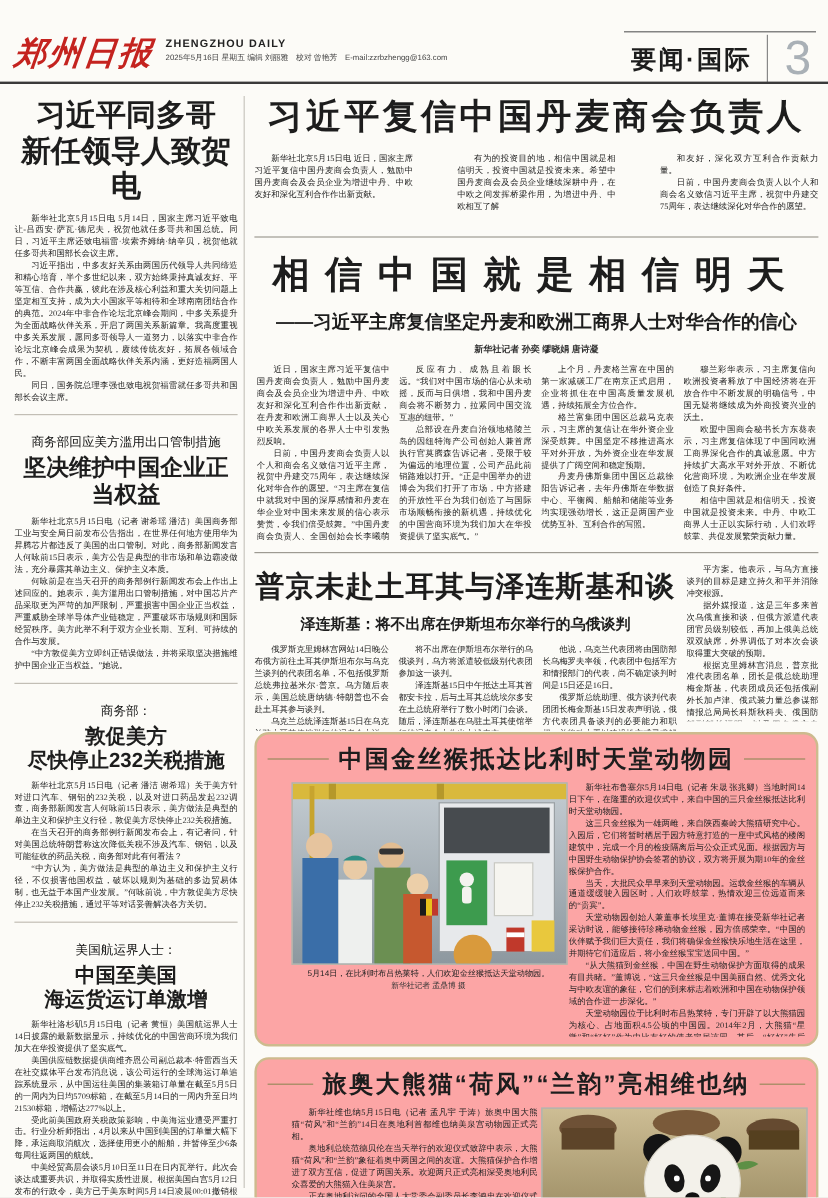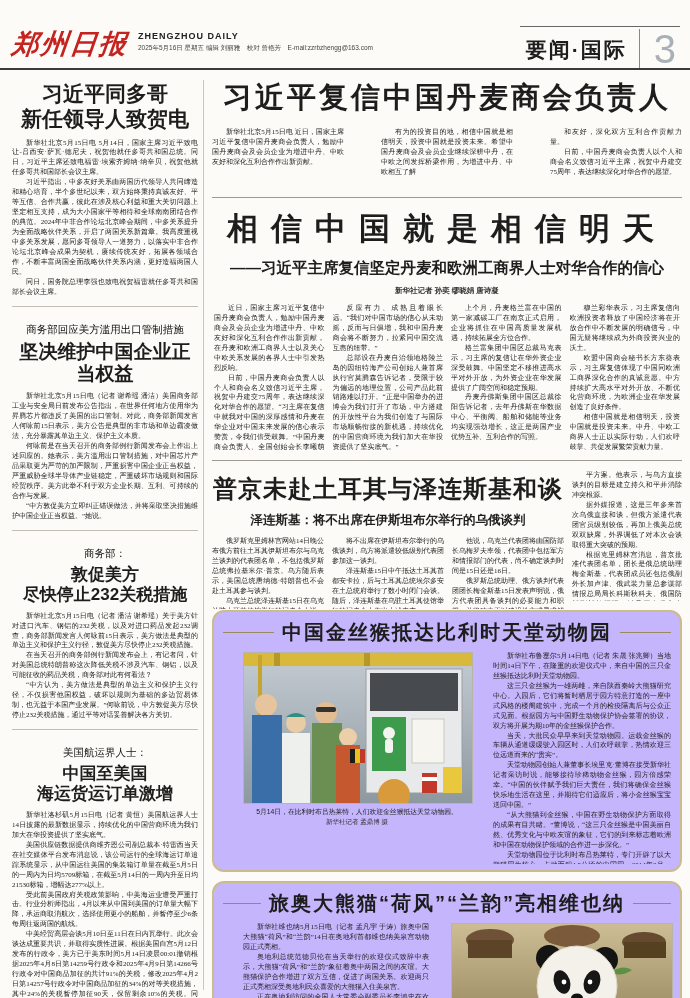--- a/index.html
+++ b/index.html
@@ -21,21 +21,21 @@
   .left-col{position:absolute;left:12px;top:80px;width:186px;}
   .v-divider{position:absolute;left:203px;top:80px;bottom:8px;width:1px;background:#c9c6bf;}
   .main-col{position:absolute;left:212px;top:78px;width:470px;}
   
   .body{font-family:"Liberation Serif",serif;font-size:7px;line-height:1.42;text-align:justify;color:#222;overflow:hidden;}
   .body p{margin:0;text-indent:2em;}
   .hl-line{display:block;}
   .hdiv{border-top:1px solid #c2beb5;margin:8px 0 7px;}
   
   .lh{text-align:center;font-weight:bold;margin:2px 0 7px;line-height:1.18;}
-  .lh-a1{font-size:21px;}
+  .lh-a1{font-size:25px;}
   .lh-a2{font-size:19px;margin-top:2px;}
   .lh-sm{font-size:17px;}
   .kicker{text-align:center;font-size:10.5px;color:#111;margin:16px 0 4px;}
   
   .lead-title{text-align:center;font-size:29px;font-weight:bold;letter-spacing:3px;margin:0 0 10px;white-space:nowrap;}
   .cols{display:flex;gap:8px;}
   .col{flex:1;overflow:hidden;}
   .lead-cols{height:60px;gap:37px;}
   
   .feature{border-top:1px solid #9d9a92;border-bottom:1px solid #9d9a92;margin-top:9px;padding:8px 2px 8px;}
@@ -44,25 +44,25 @@
   .feat-byline{text-align:center;font-size:7.5px;font-weight:bold;color:#333;margin:0 0 8px;}
   .feat-cols{height:148px;}
   
   .putin{display:flex;gap:8px;margin-top:8px;height:132px;}
   .putin-left{width:352px;}
   .putin-title{text-align:center;font-size:24px;font-weight:bold;letter-spacing:1px;margin:4px 0 7px;white-space:nowrap;}
   .putin-sub{text-align:center;font-size:12.5px;font-weight:bold;margin:0 0 8px;}
   .putin-cols{height:72px;}
   .putin-right{width:110px;padding-top:2px;}
   
-  .box{border:2px solid #cdbb8e;border-radius:12px;margin-top:9px;padding:5px 9px 6px;background:#c4b5fd;}
+  .box{border:2px solid #cdbb8e;border-radius:12px;margin-top:9px;padding:5px 9px 6px;background:#fca5a5;}
   .boxhead{display:flex;align-items:center;gap:8px;margin:2px 0 6px;}
   .boxhead .hline{flex:1;height:1px;background:#9b8a5e;}
   .boxhead h2{margin:0;font-size:20px;font-weight:bold;letter-spacing:2px;white-space:nowrap;}
-  .monkey-flex,.panda-flex{display:flex;gap:22px;padding-left:20px;}
+  .monkey-flex,.panda-flex{display:flex;gap:3px;padding-left:20px;}
   figure{margin:0;}
   .photo-frame{border:1px solid #b9b4a8;background:#aab4ba;display:block;}
   figcaption{font-size:6.8px;text-align:center;margin-top:3px;color:#222;line-height:1.4;}
   .pcredit{display:block;font-size:6.5px;color:#333;}
   .mbody{flex:1;height:212px;}
   .pbody{flex:1;height:118px;}
   .monkey-fig{width:228px;}
   .panda-fig{width:220px;}
 </style>
 </head>

